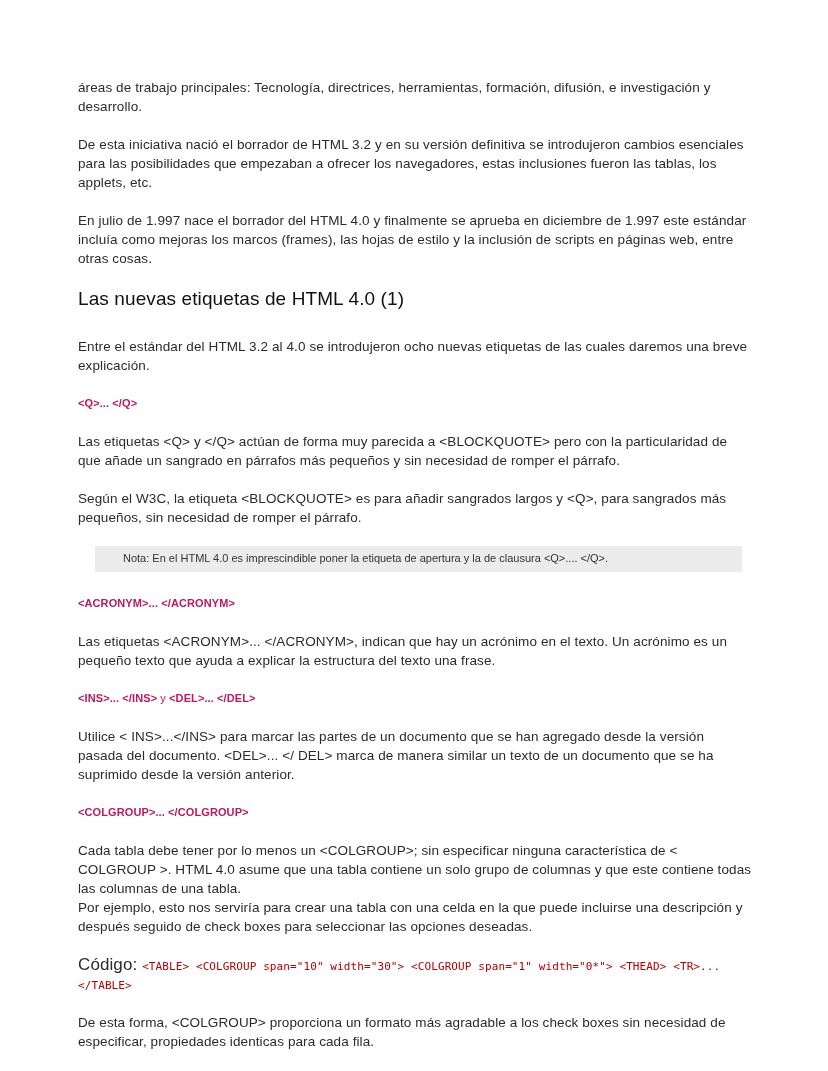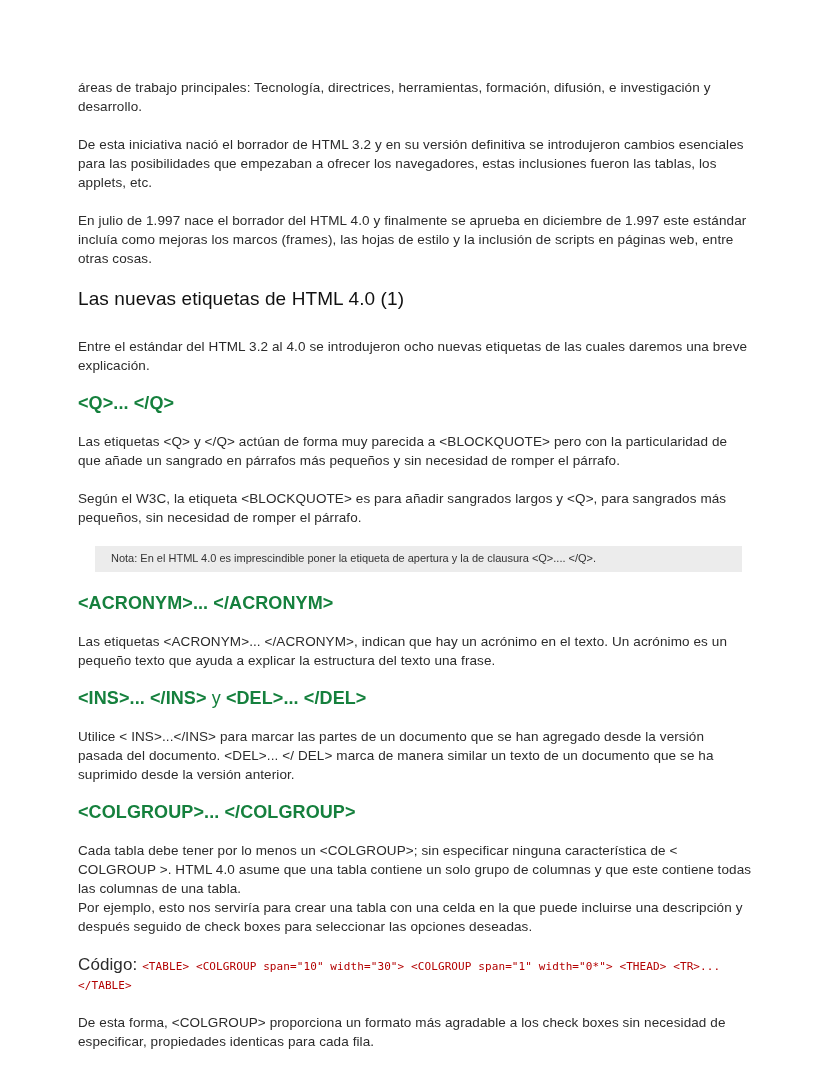--- a/index.html
+++ b/index.html
@@ -28,34 +28,34 @@
   }
   h1 {
     font-size: 19px;
     line-height: 24px;
     font-weight: normal;
     color: #111111;
     margin: 8px 0 26px 0;
     letter-spacing: 0.1px;
   }
   h3.tag-heading {
-    font-size: 18px;
+    font-size: 11px;
     line-height: 19px;
     font-weight: bold;
-    color: #15803d;
+    color: #be185d;
     margin: 0 0 19px 0;
     letter-spacing: 0.1px;
   }
   h3.tag-heading .normal {
     font-weight: normal;
   }
   .note {
     box-sizing: border-box;
     margin: 4px 10px 22px 17px;
-    padding: 5px 12px 6px 16px;
+    padding: 5px 12px 6px 28px;
     background: #ececec;
     font-size: 11px;
     line-height: 15px;
     color: #333333;
   }
   .gap-before {
     margin-top: 38px;
   }
   .block-lines span.line {
     display: block;

